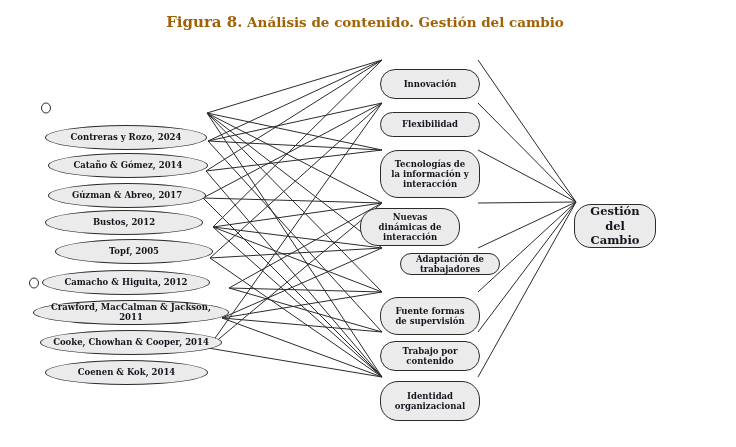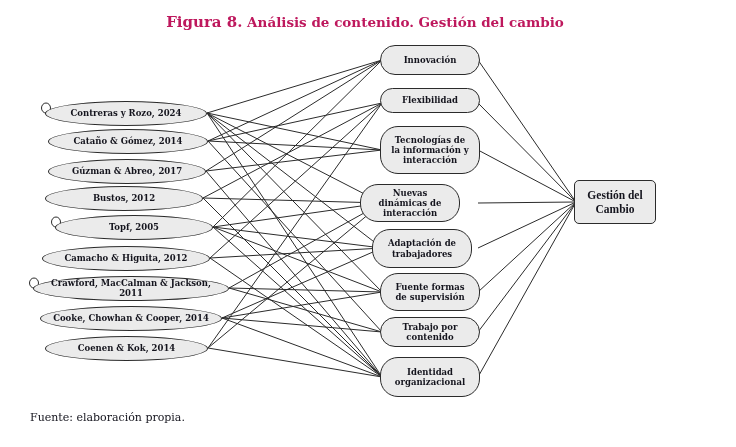--- a/index.html
+++ b/index.html
@@ -2,33 +2,33 @@
 <html><head>
 <meta charset="utf-8">
 <style>
   html,body{margin:0;padding:0;background:#fff;}
   .canvas{
     position:relative;width:736px;height:447px;background:#ffffff;
     font-family:"DejaVu Serif", serif;overflow:hidden;
   }
   .fig-title{
     position:absolute;top:12px;left:0;width:730px;text-align:center;
-    color:#be185d;font-weight:bold;
+    color:#a16207;font-weight:bold;
   }
   .fig-title .t-prefix{font-size:15px;}
   .fig-title .t-rest{font-size:13.5px;}
   .edges-svg{position:absolute;top:0;left:0;}
   .node{
     position:absolute;display:flex;align-items:center;justify-content:center;
     box-sizing:border-box;background:#ebebeb;border:1.2px solid #2b2b2b;
-    color:#14141d;font-weight:bold;text-align:center;line-height:1.2;
+    color:#14141d;font-weight:bold;text-align:center;line-height:1.2;margin-top:24px;
   }
   .author-node{border-radius:50%;font-size:8.5px;padding:0 10px;}
   .concept-node{border-radius:18px;font-size:8.5px;padding:2px 8px;}
-  .target-node{border-radius:5px;font-size:11.5px;padding:18px 6px;line-height:1.25;font-family:Liberation Serif, serif;}
+  .target-node{border-radius:17px;font-size:11.5px;padding:18px 6px;line-height:1.25;}
   .fig-footer{
     position:absolute;left:30px;top:411px;font-size:11px;color:#14141d;
   }
 </style>
 </head>
 <body>
 
 <div class="canvas">
 
   <div class="fig-title">
@@ -90,22 +90,21 @@
       <div class="node author-node" style="left: 45px; top: 185.5px; width: 158px; height: 25px;">Bustos, 2012</div>
       <div class="node author-node" style="left: 55px; top: 214.5px; width: 158px; height: 25px;">Topf, 2005</div>
       <div class="node author-node" style="left: 42px; top: 245.5px; width: 168px; height: 25px; text-align: center;">Camacho &amp; Higuita, 2012</div>
       <div class="node author-node" style="left: 33px; top: 275.5px; width: 196px; height: 25px;">Crawford, MacCalman &amp; Jackson, 2011</div>
       <div class="node author-node" style="left: 40px; top: 305.5px; width: 182px; height: 25px;">Cooke, Chowhan &amp; Cooper, 2014</div>
       <div class="node author-node" style="left: 45px; top: 335.5px; width: 163px; height: 25px;">Coenen &amp; Kok, 2014</div>
       <div class="node concept-node" style="left: 380px; top: 45px; width: 100px; height: 30px;">Innovación</div>
       <div class="node concept-node" style="left: 380px; top: 88px; width: 100px; height: 25px;">Flexibilidad</div>
       <div class="node concept-node" style="left: 380px; top: 126px; width: 100px; height: 48px;">Tecnologías de la información y interacción</div>
       <div class="node concept-node" style="left: 360px; top: 184px; width: 100px; height: 38px;">Nuevas dinámicas de interacción</div>
-      <div class="node concept-node" style="left: 372px; top: 229px; width: 100px; height: 39px;">Adaptación de trabajadores</div>
+      <div class="node concept-node" style="left: 400px; top: 229px; width: 100px; height: 22px;">Adaptación de trabajadores</div>
       <div class="node concept-node" style="left: 380px; top: 273px; width: 100px; height: 38px;">Fuente formas de supervisión</div>
       <div class="node concept-node" style="left: 380px; top: 317px; width: 100px; height: 30px;">Trabajo por contenido</div>
       <div class="node concept-node" style="left: 380px; top: 357px; width: 100px; height: 40px;">Identidad organizacional</div>
       <div class="node target-node" style="left: 574px; top: 180px; width: 82px; height: 44px;">Gestión del Cambio</div>
     </div>
 
-  <div class="fig-footer">Fuente: elaboración propia.</div>
 
 </div>
 
 </body></html>

